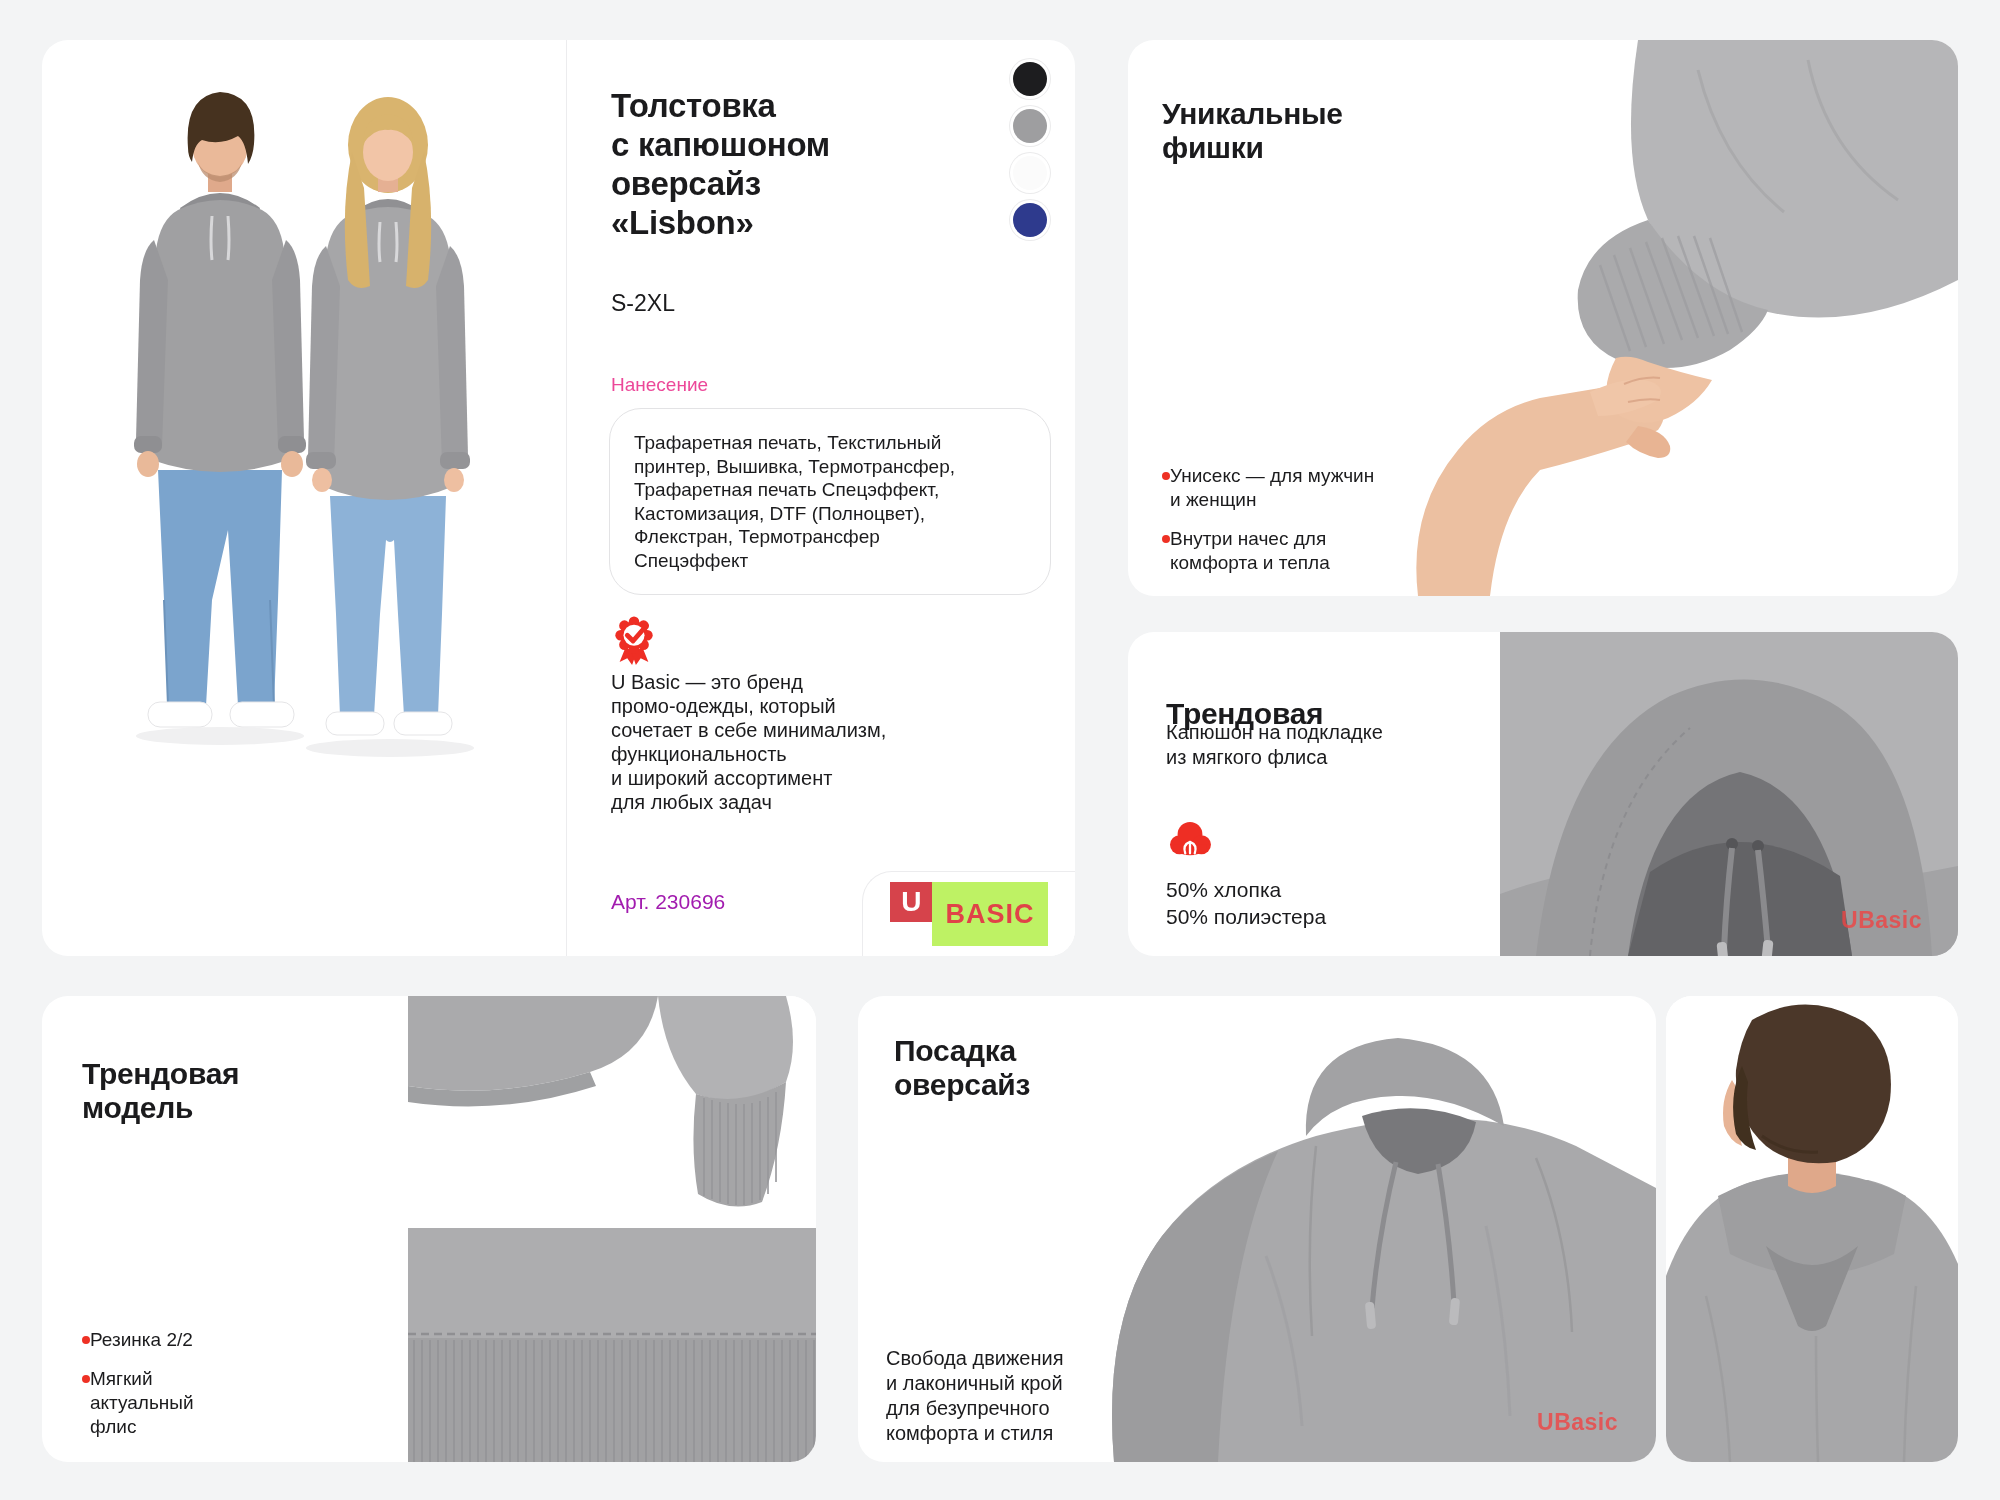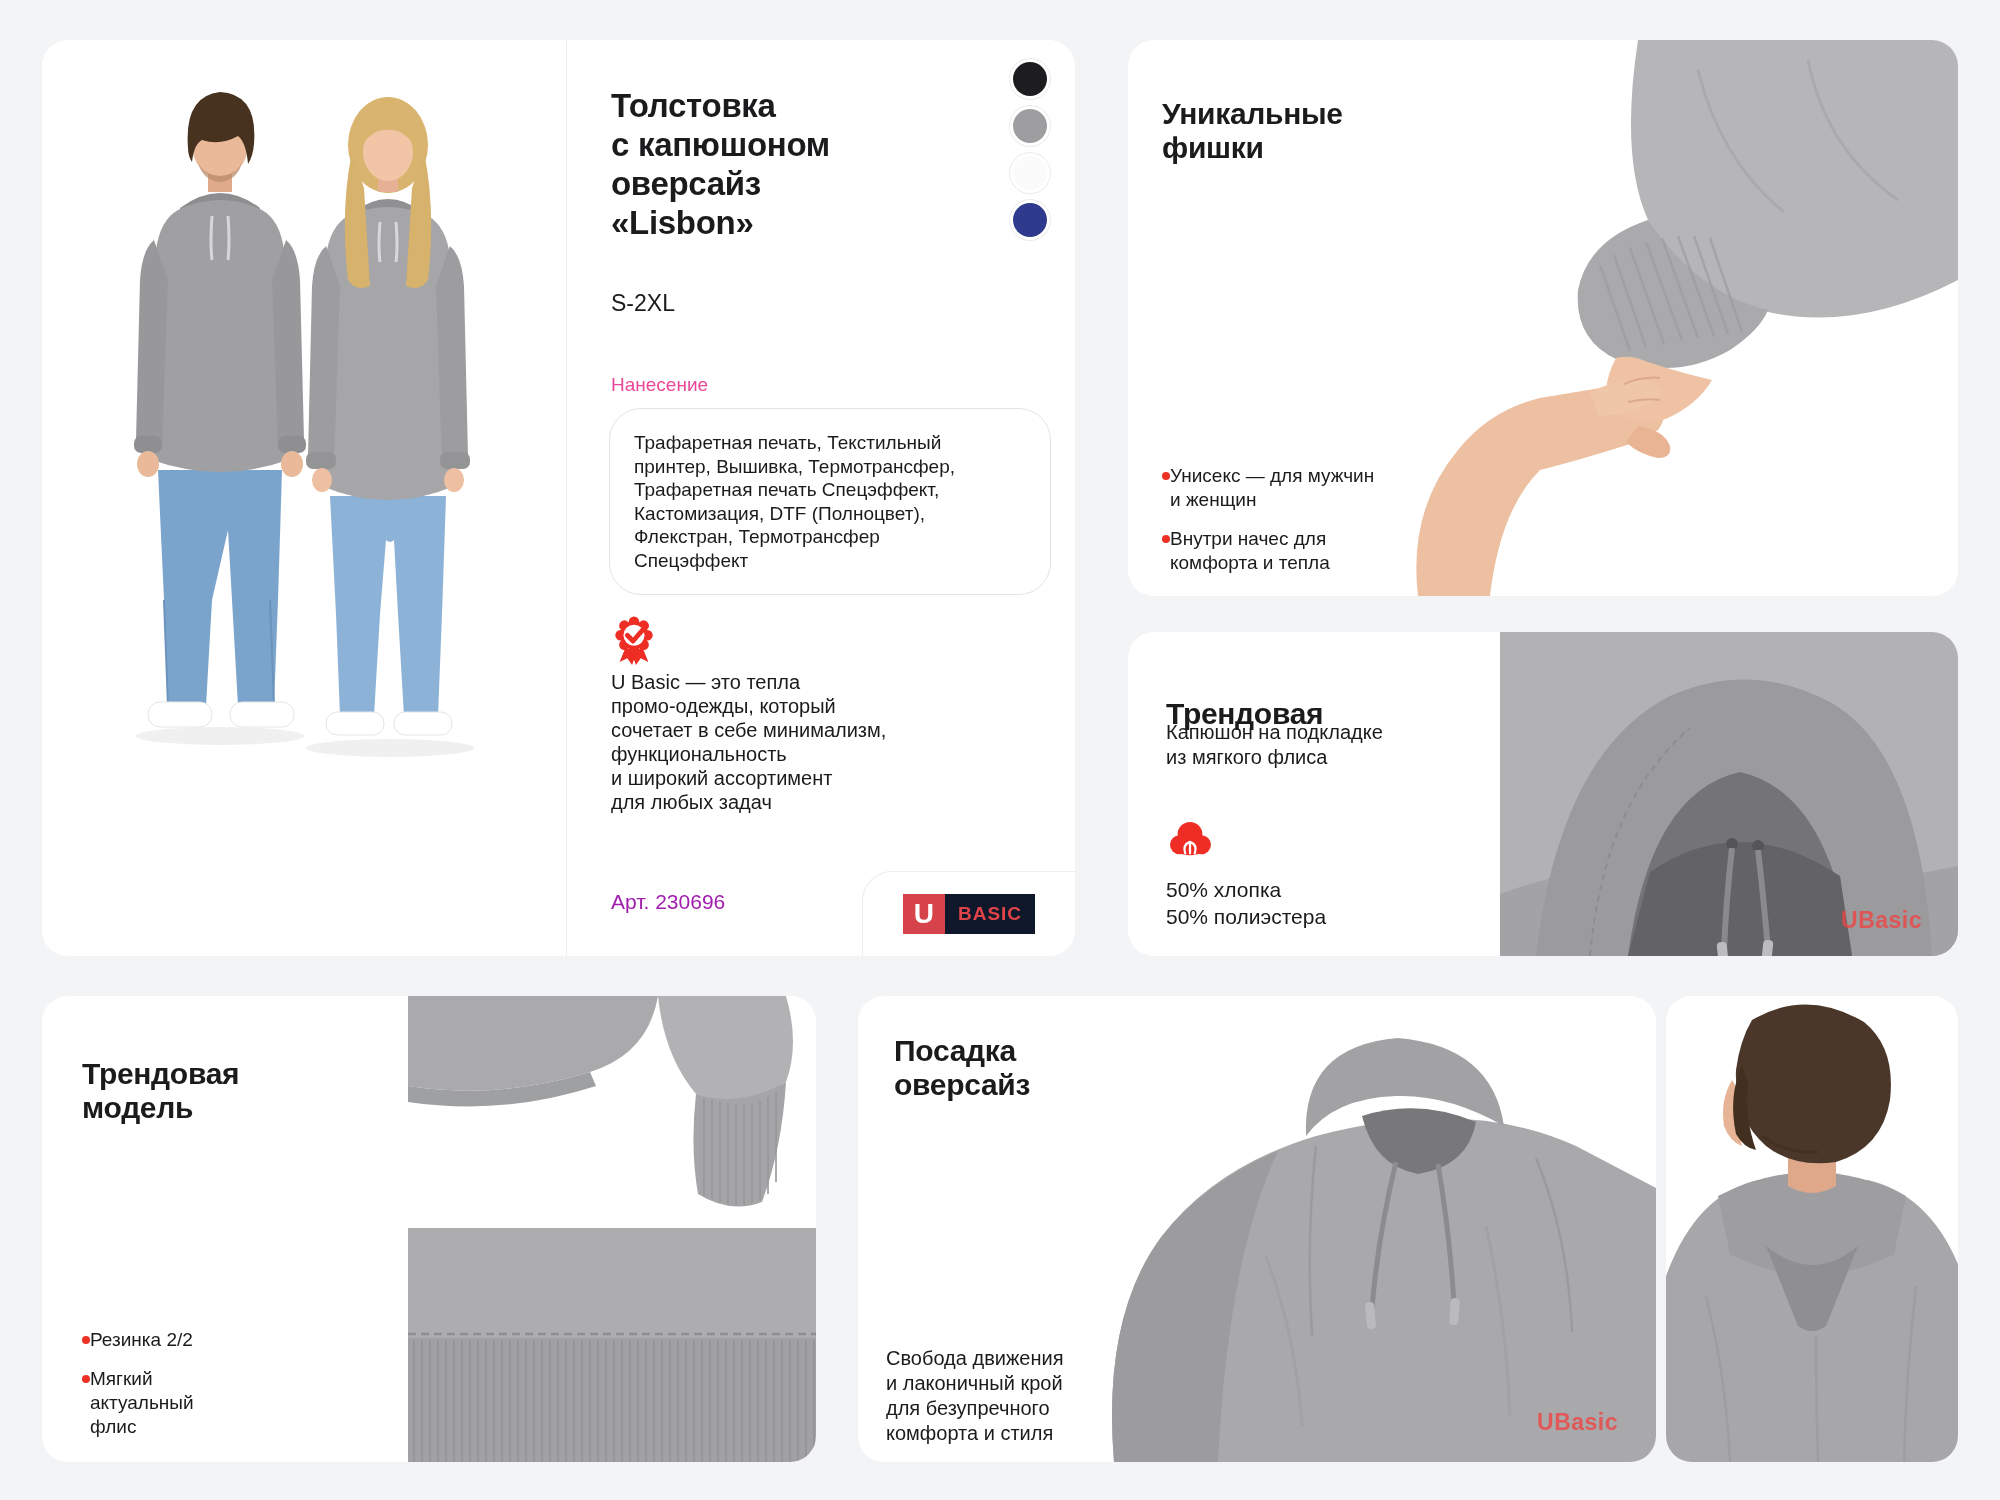--- a/index.html
+++ b/index.html
@@ -23,21 +23,21 @@
   .hero-swatches{right:28px;top:22px;display:flex;flex-direction:column;}
   .hero-size{left:44px;top:250px;font-size:23px;font-weight:500;}
   .hero-printlabel{left:44px;top:334px;font-size:19px;}
   .hero-box{left:42px;top:368px;width:392px;border:1.5px solid #e3e3e5;border-radius:32px;padding:22px 24px;font-size:19px;line-height:23.5px;}
   .hero-badge{left:44px;top:574px;}
   .hero-brand{left:44px;top:630px;font-size:20px;line-height:24px;font-weight:500;}
   .hero-sku{left:44px;top:850px;font-size:21px;font-weight:500;color:#a21caf;}
   .logo-tab{right:0;bottom:0;width:212px;height:84px;background:#fff;border-top:1px solid #ececee;border-left:1px solid #ececee;border-top-left-radius:30px;display:flex;align-items:center;justify-content:center;}
   .logo{display:flex;}
   .logo-u{width:42px;height:40px;background:#d6434b;color:#fff;font-weight:600;font-size:28px;display:flex;align-items:center;justify-content:center;}
-  .logo-basic{height:40px;background:#0f172a;color:#e04348;font-weight:600;font-size:19px;letter-spacing:1px;display:flex;align-items:center;padding:0 13px;}
+  .logo-basic{height:40px;background:#bef264;color:#e04348;font-weight:600;font-size:27px;letter-spacing:1px;display:flex;align-items:center;padding:12px 13px;}
 
   
   #features{left:1128px;top:40px;width:830px;height:556px;}
   .feat-title{left:34px;top:32px;font-size:30px;line-height:34px;}
   .feat-bullets{left:34px;top:424px;}
   
   #material{left:1128px;top:632px;width:830px;height:324px;}
   .mat-title{left:38px;top:40px;font-size:30px;}
   .mat-sub{left:38px;top:88px;font-size:20px;line-height:25px;}
   .mat-comp{left:38px;top:244px;font-size:21px;line-height:27px;}
@@ -141,21 +141,21 @@
             <circle cx="10" cy="22" r="5.5"></circle>
             <circle cx="14" cy="12" r="5.5"></circle>
           <circle cx="24" cy="8" r="5.5"></circle>
             <circle cx="34" cy="12" r="5.5"></circle>
         </g>
         <circle cx="24" cy="22" r="11" fill="#ffffff"></circle>
         <path d="M17,22 L23,28 L37,12" stroke="#ee2e24" stroke-width="5" fill="none" stroke-linecap="round" stroke-linejoin="round"></path>
       </svg>
     </div>
 
-    <div class="abs pre hero-brand">U Basic — это тепла
+    <div class="abs pre hero-brand">U Basic — это бренд
 промо-одежды, который
 сочетает в себе минимализм,
 функциональность
 и широкий ассортимент
 для любых задач</div>
     <div class="abs hero-sku">Арт. 230696</div>
 
     <div class="abs logo-tab">
       <div class="logo">
         <span class="logo-u">U</span>

